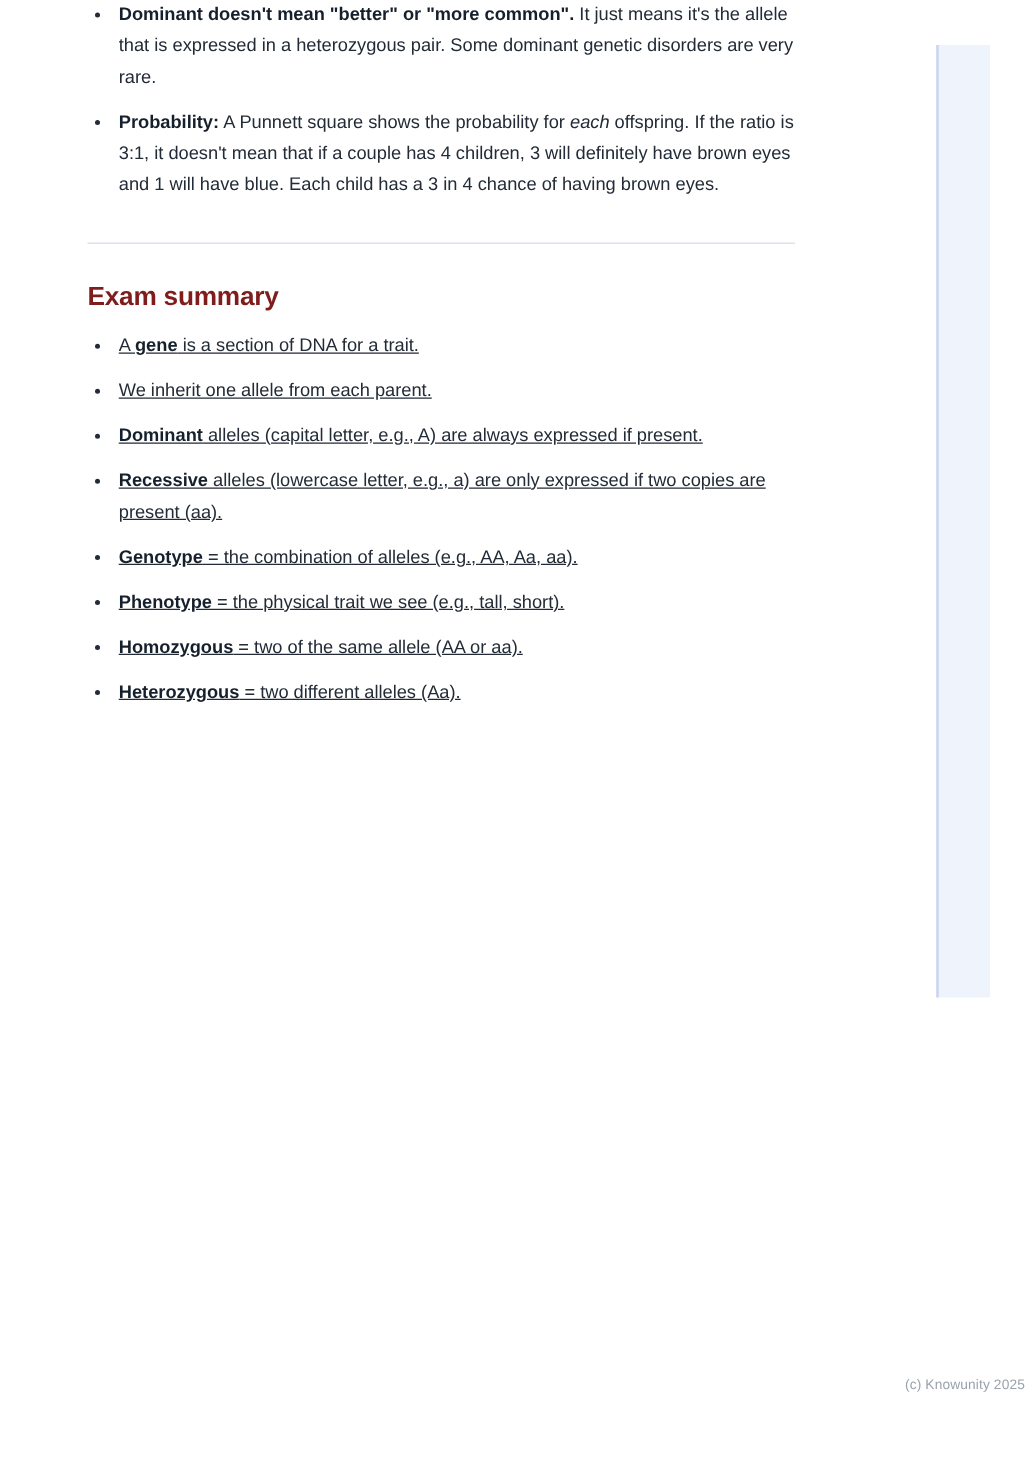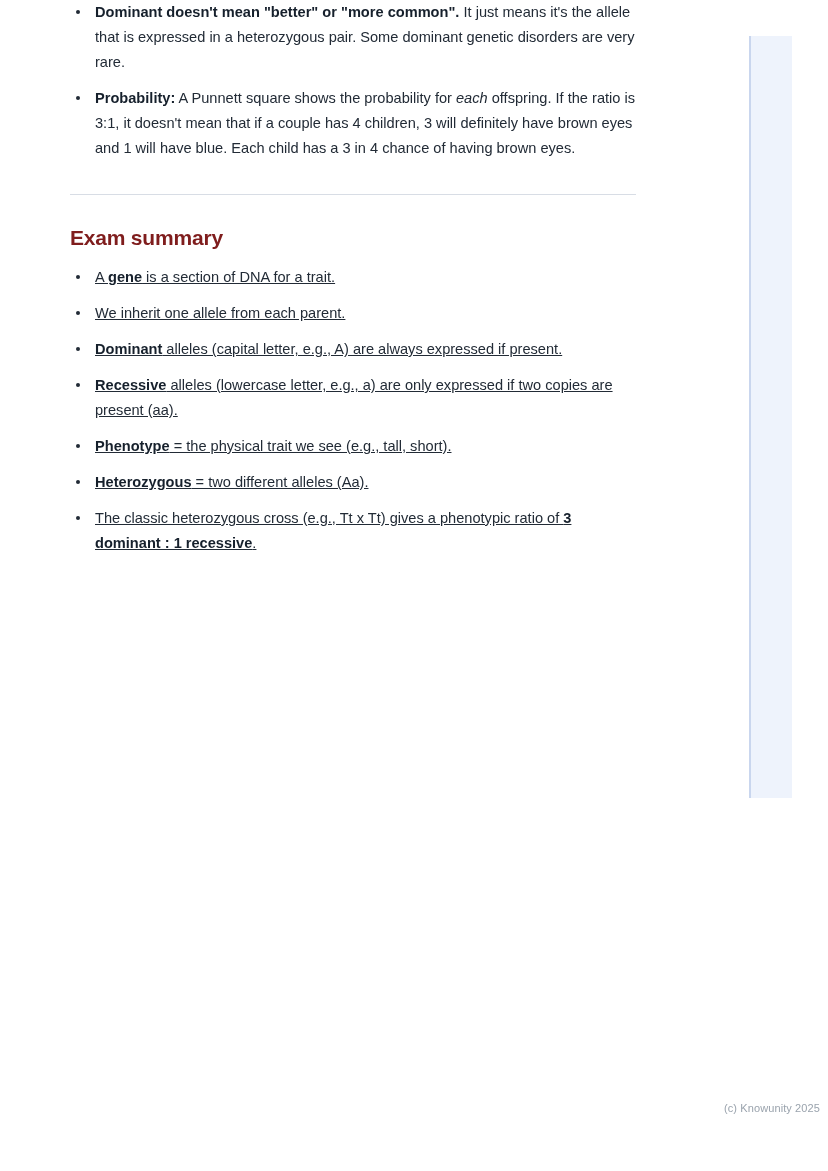--- a/index.html
+++ b/index.html
@@ -141,27 +141,30 @@
       <li>
         <span>We inherit one allele from each parent.</span><b></b><span></span>
       </li>
       <li>
         <span></span><b>Dominant</b><span> alleles (capital letter, e.g., A) are always expressed if present.</span>
       </li>
       <li>
         <span></span><b>Recessive</b><span> alleles (lowercase letter, e.g., a) are only expressed if two copies are present (aa).</span>
       </li>
       <li>
+        <span></span><b>Genotype</b><span> = the combination of alleles (e.g., AA, Aa, aa).</span>
+      </li>
+      <li>
         <span></span><b>Phenotype</b><span> = the physical trait we see (e.g., tall, short).</span>
       </li>
       <li>
-        <span></span><b>Heterozygous</b><span> = two different alleles (Aa).</span>
+        <span></span><b>Homozygous</b><span> = two of the same allele (AA or aa).</span>
       </li>
       <li>
-        <span>The classic heterozygous cross (e.g., Tt x Tt) gives a phenotypic ratio of </span><b>3 dominant : 1 recessive</b><span>.</span>
+        <span></span><b>Heterozygous</b><span> = two different alleles (Aa).</span>
       </li>
     </ul>
 
   </div>
 
   <div class="footer">(c) Knowunity 2025</div>
 
 </div>
 
 </body></html>

